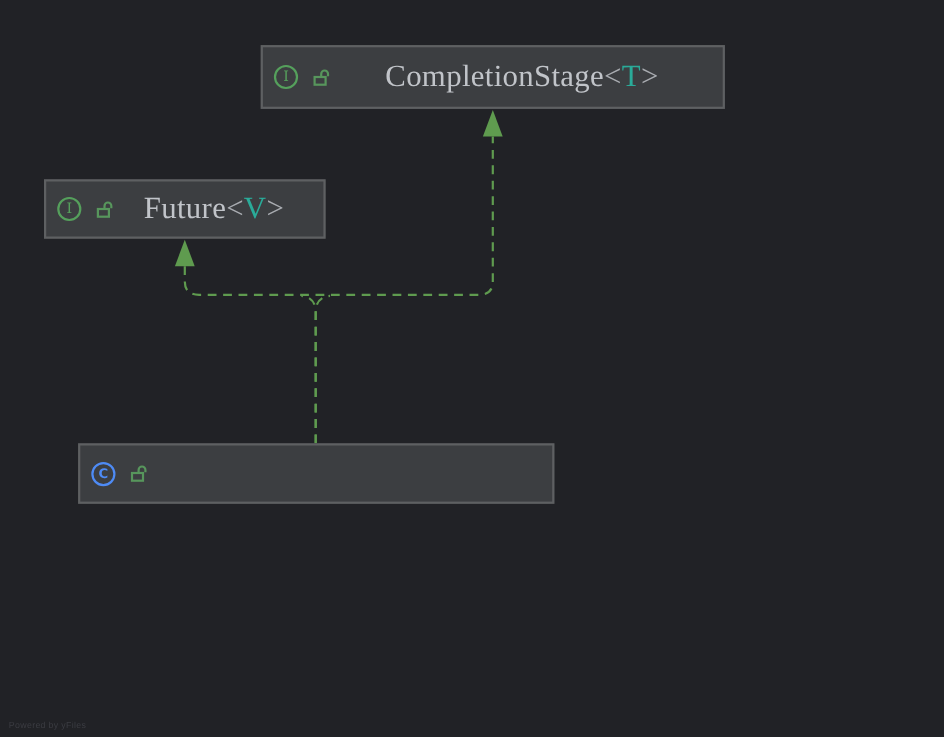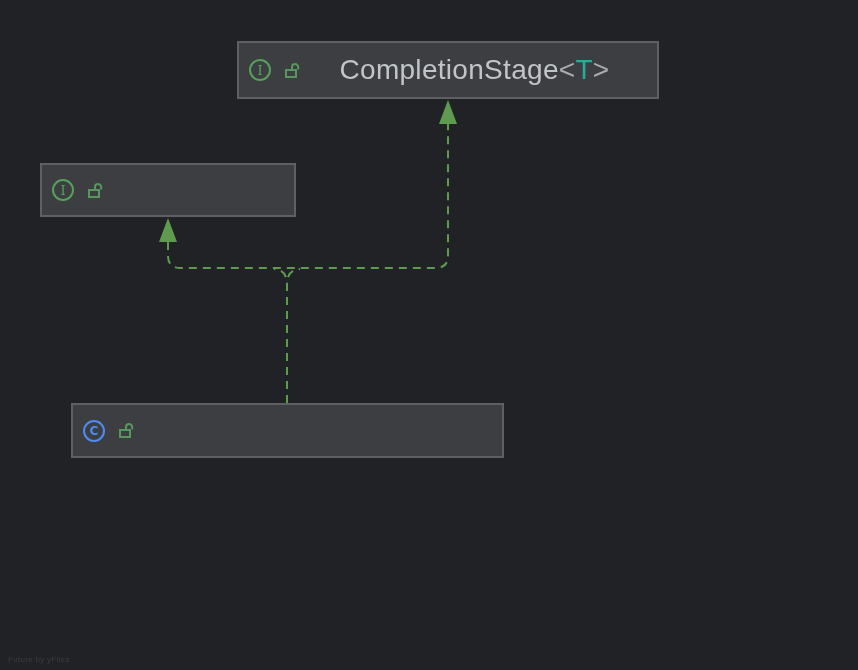--- a/index.html
+++ b/index.html
@@ -72,20 +72,21 @@
     margin-right: 4px;
   }
   .label {
     flex: 1 1 auto;
     text-align: center;
     font-size: 28px;
     font-weight: 300;
     letter-spacing: 0.3px;
     color: #c1c4c9;
     white-space: nowrap;
+    font-family: Liberation Serif, serif;
   }
   .label .bracket { color: #a9acb1; }
   .label .tp      { color: #2aab99; }
   .watermark {
     position: absolute;
     left: 8px;
     bottom: 6px;
     font-size: 8px;
     color: #3b3c42;
     letter-spacing: 0.3px;
@@ -122,27 +123,30 @@
   </div>
 
   <div class="node" style="left:40px; top:163px; width:256px; height:54px;">
     <div class="type-icon interface">
       <span class="glyph">I</span>
     </div>
     <svg class="lock-icon" width="16" height="17" viewBox="0 0 16 17">
       <rect x="2" y="8" width="10" height="7" fill="none" stroke="#57965c" stroke-width="2"></rect>
       <path d="M 8 8 V 5.2 A 3.1 3.1 0 0 1 14.2 5.2 V 7.4" fill="none" stroke="#57965c" stroke-width="2"></path>
     </svg>
+    <div class="label">
+      <span>Future</span><span class="bracket">&lt;</span><span class="tp">V</span><span class="bracket">&gt;</span>
+    </div>
   </div>
 
   <div class="node" style="left:71px; top:403px; width:433px; height:55px;">
     <div class="type-icon class">
       <span class="glyph">C</span>
     </div>
     <svg class="lock-icon" width="16" height="17" viewBox="0 0 16 17">
       <rect x="2" y="8" width="10" height="7" fill="none" stroke="#57965c" stroke-width="2"></rect>
       <path d="M 8 8 V 5.2 A 3.1 3.1 0 0 1 14.2 5.2 V 7.4" fill="none" stroke="#57965c" stroke-width="2"></path>
     </svg>
   </div>
 
-  <div class="watermark">Future by yFiles</div>
+  <div class="watermark">Powered by yFiles</div>
 
 </div>
 
 </body></html>

